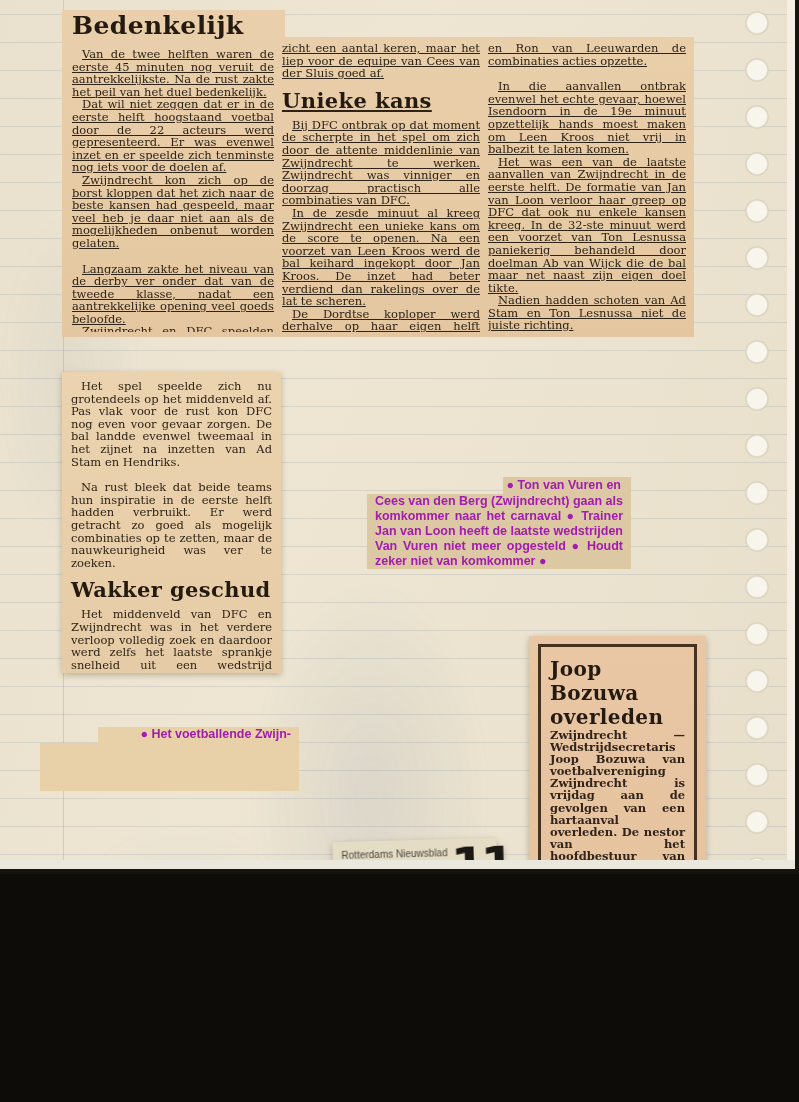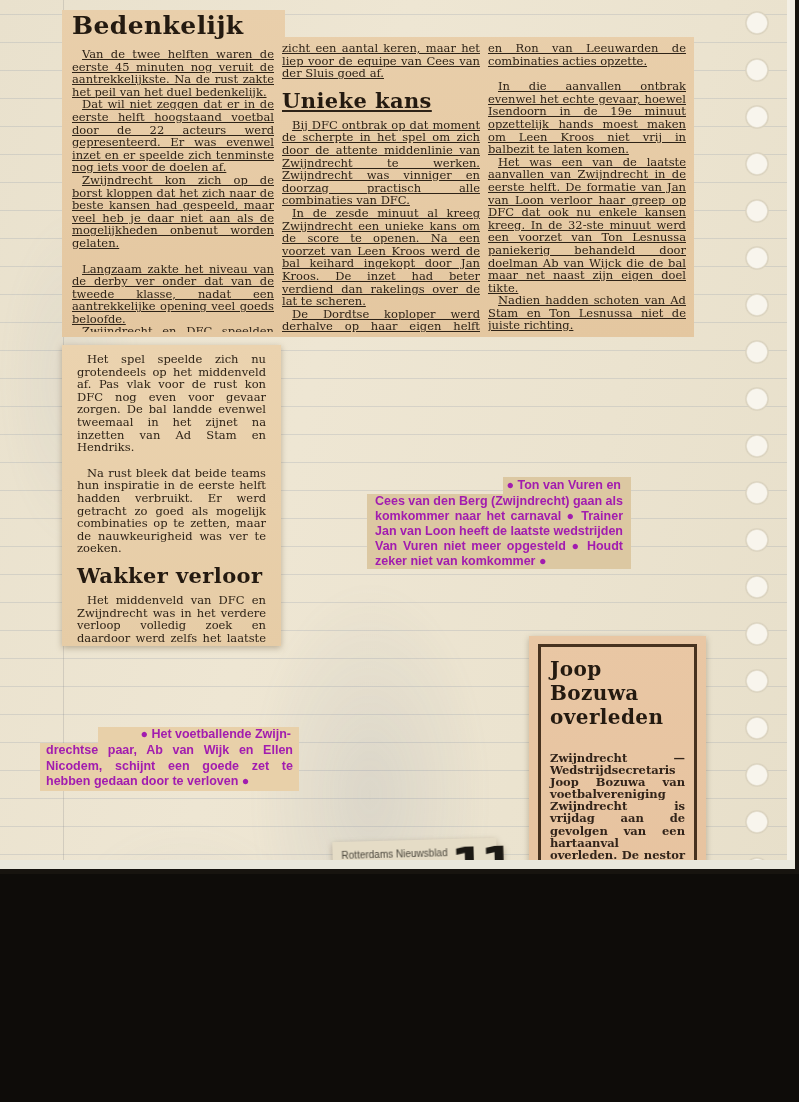--- a/index.html
+++ b/index.html
@@ -37,21 +37,21 @@
   .main-clip{left:62px;top:10px;width:632px;height:327px;
              background:linear-gradient(#e9cfab,#e4c7a0);
              clip-path:polygon(0 0,223px 0,223px 27px,632px 27px,632px 327px,0 327px);}
   .main-h{position:absolute;left:10px;top:1px;font-size:25px;line-height:30px;}
   .col{position:absolute;overflow:hidden;text-decoration:underline;}
   .col1{left:10px;top:38px;width:202px;height:284px;}
   .col2{left:220px;top:32px;width:198px;height:292px;}
   .col3{left:426px;top:32px;width:198px;height:292px;}
   .subhead{font-size:21px;line-height:24px;margin:9px 0 6px;}
 
-  .mid-clip{left:62px;top:345px;width:219px;height:301px;padding:8px 15px;box-sizing:border-box;
+  .mid-clip{left:62px;top:372px;width:219px;height:301px;padding:8px 9px;box-sizing:border-box;
             background:linear-gradient(#ebd3af,#e6cca6);overflow:hidden;}
 
   .cap{font-family:"Liberation Sans","DejaVu Sans",sans-serif;font-weight:bold;
        font-size:12.5px;color:#a21caf;}
   .cap1{left:367px;top:477px;width:264px;height:92px;background:#dcc8a2;
         clip-path:polygon(136px 0,264px 0,264px 92px,0 92px,0 17px,136px 17px);}
   .cap1-line1{position:absolute;top:1px;right:10px;}
   .cap1-body{position:absolute;top:17px;left:8px;right:8px;line-height:15px;text-align:justify;margin:0;}
   .cap2{left:40px;top:727px;width:259px;height:64px;background:#e8d0a9;
         clip-path:polygon(58px 0,259px 0,259px 64px,0 64px,0 16px,58px 16px);}
@@ -60,21 +60,21 @@
 
   .stamp{left:333px;top:840px;width:164px;height:56px;background:#e5dcc6;transform:rotate(-1.5deg);
          display:flex;font-family:"Liberation Sans","DejaVu Sans",sans-serif;}
   .stamp-text{flex:1;padding:7px 3px 0 6px;text-align:right;font-size:10px;line-height:13px;color:#4a463c;}
   .stamp-num{width:46px;text-align:center;font-family:"DejaVu Sans",sans-serif;font-weight:bold;
              font-size:50px;line-height:54px;letter-spacing:-5px;color:#1b1813;}
 
   .obit{left:529px;top:636px;width:177px;height:446px;background:linear-gradient(#e9c7a4,#e5c09c);}
   .obit-box{position:absolute;left:9px;right:9px;top:8px;bottom:16px;border:3px solid #47321f;
             padding:10px 9px;overflow:hidden;}
-  .obit-h{font-size:20px;line-height:24px;margin:0 0 23px;}
+  .obit-h{font-size:20px;line-height:24px;margin:0 0 0;}
   .obit-body{font-weight:bold;font-size:11.5px;line-height:12.1px;text-align:justify;color:#32241a;margin:0;}
 </style>
 </head>
 <body>
 
 <div id="page">
   <div class="ruled"></div>
   <div class="margin-line"></div>
   <div class="ghost g1"></div>
   <div class="ghost g2"></div>
@@ -100,32 +100,31 @@
       <p style="text-indent:0">en Ron van Leeuwarden de combinaties acties opzette.</p>
       <p class="pgap">In die aanvallen ontbrak evenwel het echte gevaar, hoewel Isendoorn in de 19e minuut opzettelijk hands moest maken om Leen Kroos niet vrij in balbezit te laten komen.</p>
       <p>Het was een van de laatste aanvallen van Zwijndrecht in de eerste helft. De formatie van Jan van Loon verloor haar greep op DFC dat ook nu enkele kansen kreeg. In de 32-ste minuut werd een voorzet van Ton Lesnussa paniekerig behandeld door doelman Ab van Wijck die de bal maar net naast zijn eigen doel tikte.</p>
       <p>Nadien hadden schoten van Ad Stam en Ton Lesnussa niet de juiste richting.</p>
     </div>
   </div>
 
   <div class="clip mid-clip shadow news">
     <p>Het spel speelde zich nu grotendeels op het middenveld af. Pas vlak voor de rust kon DFC nog even voor gevaar zorgen. De bal landde evenwel tweemaal in het zijnet na inzetten van Ad Stam en Hendriks.</p>
     <p class="pgap">Na rust bleek dat beide teams hun inspiratie in de eerste helft hadden verbruikt. Er werd getracht zo goed als mogelijk combinaties op te zetten, maar de nauwkeurigheid was ver te zoeken.</p>
-    <h3 class="headline subhead">Wakker verloor</h3>
+    <h3 class="headline subhead">Wakker geschud</h3>
     <p>Het middenveld van DFC en Zwijndrecht was in het verdere verloop volledig zoek en daardoor werd zelfs het laatste sprankje snelheid uit een wedstrijd gehaald die maar snel moet worden vergeten.</p>
   </div>
 
   <div class="clip cap cap1 shadow">
     <div class="cap1-line1">● Ton van Vuren en</div>
     <p class="cap1-body">Cees van den Berg (Zwijndrecht) gaan als komkommer naar het carnaval ● Trainer Jan van Loon heeft de laatste wedstrijden Van Vuren niet meer opgesteld ● Houdt zeker niet van komkommer ●</p>
   </div>
 
   <div class="clip cap cap2 shadow">
     <div class="cap2-line1">● Het voetballende Zwijn-</div>
-    <p class="cap2-body">drechtse paar, Ab van Wijk en Ellen Nicodem, schijnt een goede zet te hebben gedaan door te verloven ●</p>
   </div>
 
   <div class="clip stamp shadow">
     <div class="stamp-text">
       <div>Rotterdams Nieuwsblad</div>
       <div>maandag</div>
       <div>RZ  15 november 1982</div>
     </div>
     <div class="stamp-num">11</div>
   </div>

